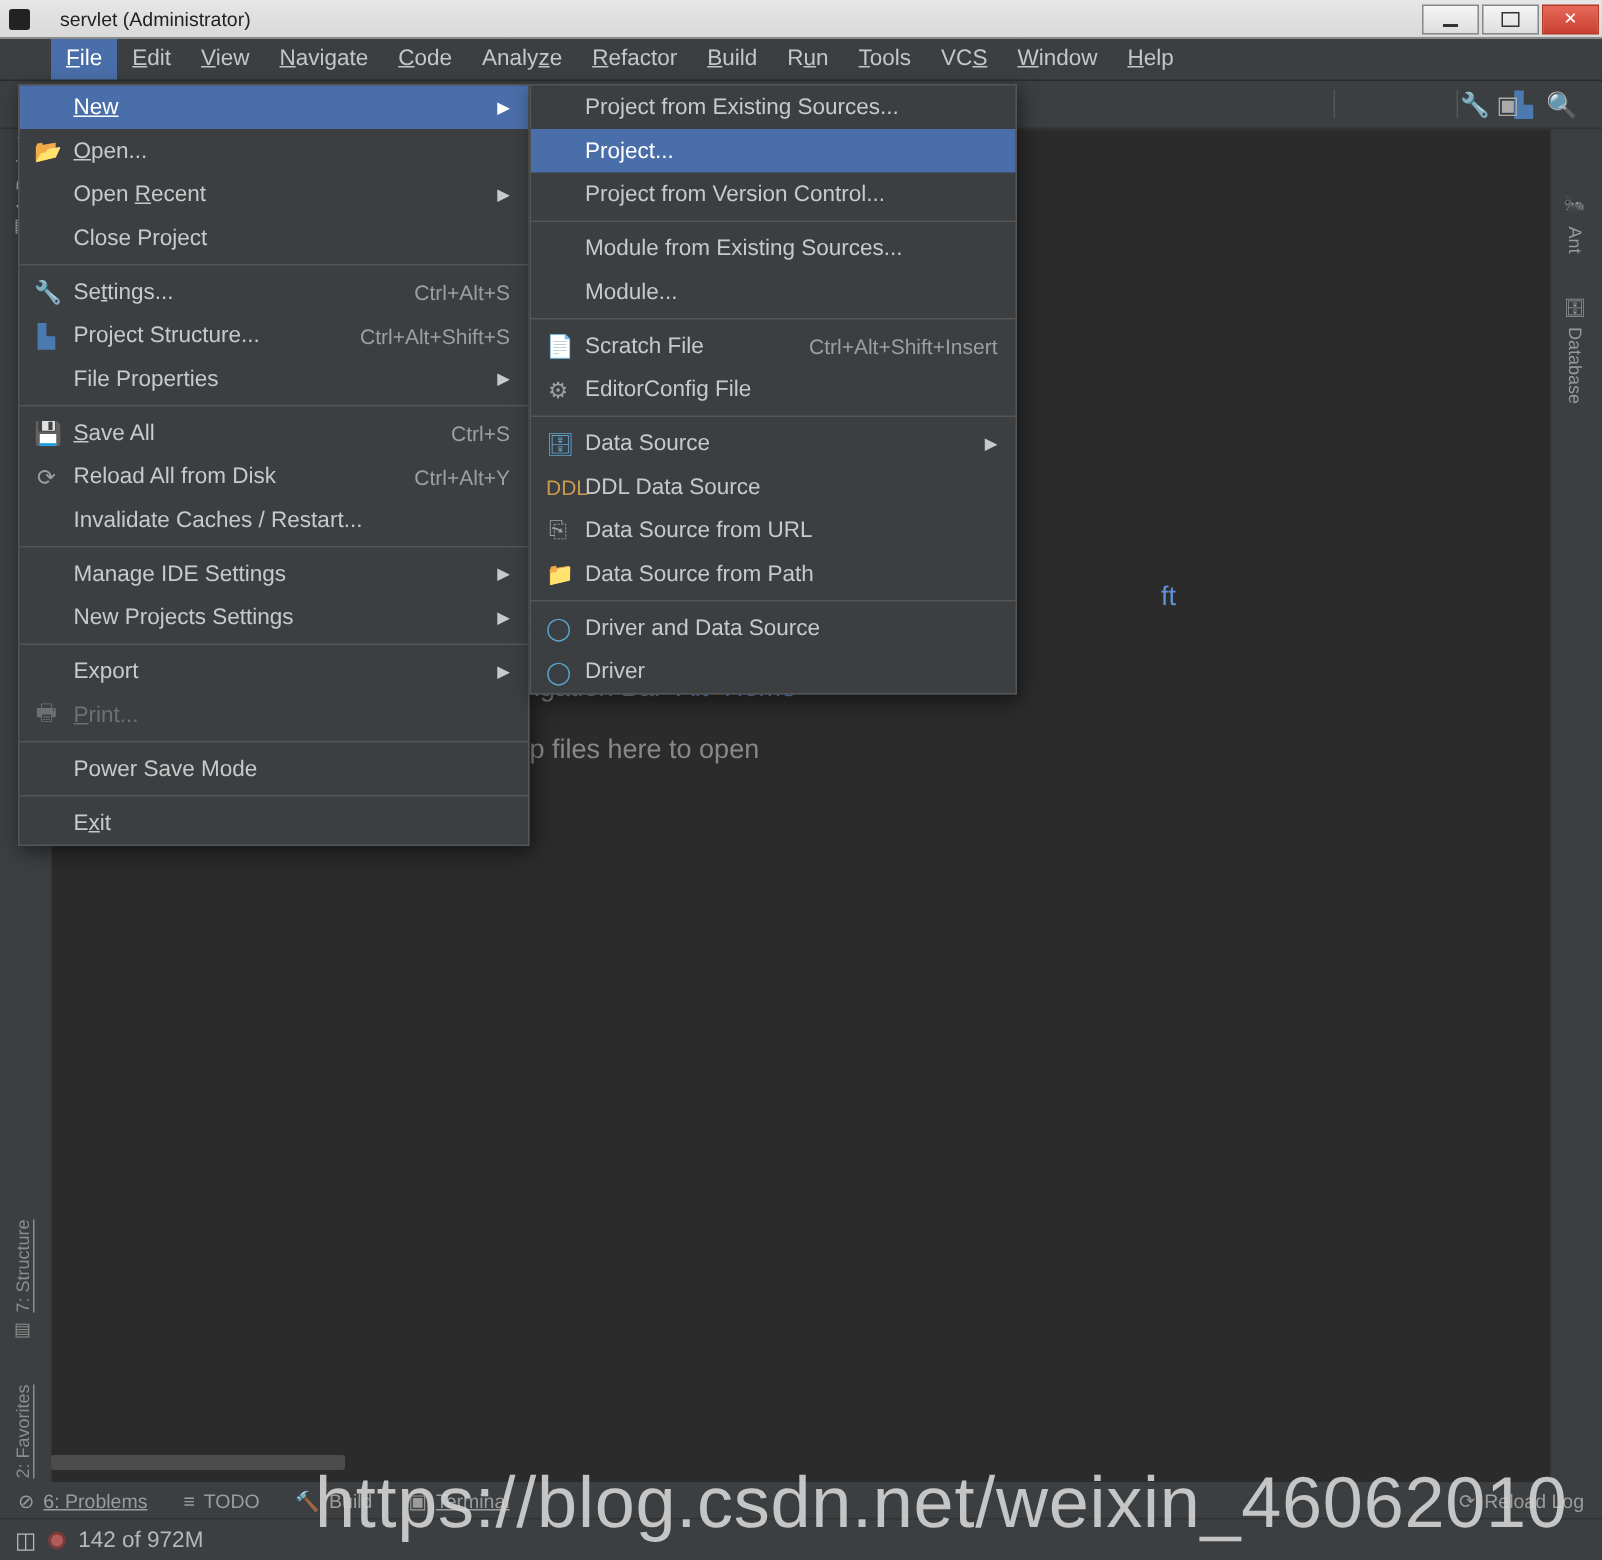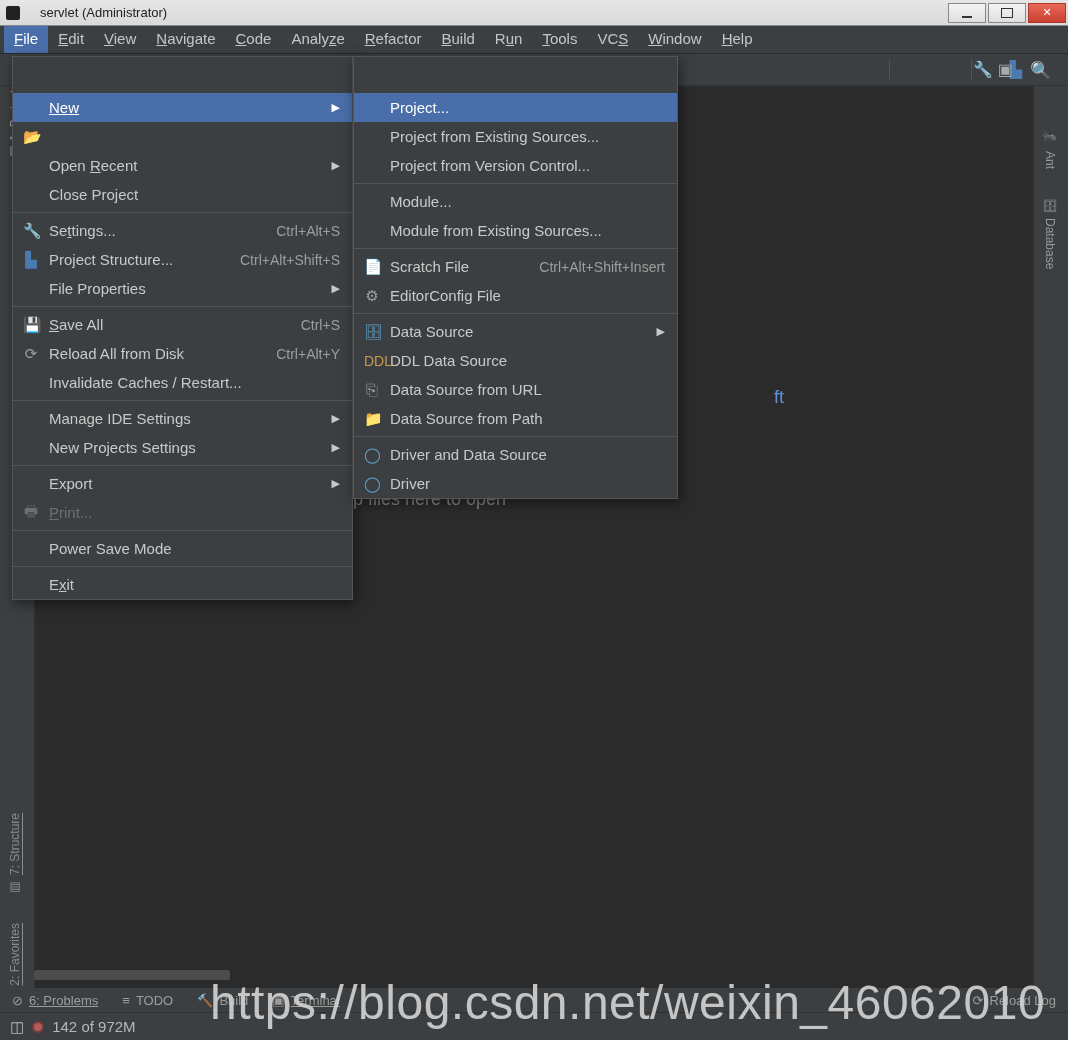--- a/index.html
+++ b/index.html
@@ -11,21 +11,21 @@
   .titlebar-left .logo { width:14px; height:14px; background:#222; border-radius:2px; display:inline-block;}
   .titlebar-title { font-size:13px; color:#222; }
   .titlebar-btns { display:flex; }
   .tb-btn { width:38px; height:20px; border:1px solid #888; background:linear-gradient(#f5f5f5,#dedede); display:flex; align-items:center; justify-content:center; font-size:11px; margin-right:2px; }
   .tb-btn.close { background:linear-gradient(#e76a5b,#c94030); color:#fff; border-color:#b0392b; }
 
   
   .menubar { height:28px; background:#3c3f41; display:flex; align-items:stretch; padding:0 4px; border-bottom:1px solid #2b2b2b; font-size:15px;}
   .menubar .mi { padding:4px 10px; color:#c6c6c6; cursor:pointer; }
   .menubar .mi .ul { text-decoration:underline; }
-  .menubar .mi.active { background:#4a6ea9; color:#fff; }
+  .menubar .mi.active { background:#4a6ea9; color:#fff;margin-left:30px; }
 
   
   .toolbar { height:32px; background:#3c3f41; border-bottom:1px solid #323232; position:relative;}
   .toolbar .right-icons { position:absolute; right:46px; top:6px; display:flex; gap:16px; align-items:center;}
   .toolbar .right-icons span { color:#aaaaaa; font-size:16px;}
   .toolbar .sep { position:absolute; right:178px; top:6px; bottom:6px; width:1px; background:#555;}
   .toolbar .sep2 { position:absolute; right:96px; top:6px; bottom:6px; width:1px; background:#555;}
 
   
   .left-strip { position:absolute; left:8px; top:86px; width:24px; bottom:34px; background:#3c3f41;}
@@ -40,21 +40,21 @@
   
   .central { position:absolute; left:34px; right:34px; top:86px; bottom:34px; background:#2b2b2b; border:1px solid #323232;}
   .central .welcome { position:absolute; left:50%; top:300px; transform:translateX(-50%); color:#888; font-size:18px; text-align:left; width:420px;}
   .central .welcome .line { margin:20px 0; }
   .central .welcome .hotkey { color:#5d93d6; }
   .central .welcome .fragment { color:#5d93d6; position:absolute; right:-40px; top:0;}
 
   
   .menu { position:absolute; background:#3c3f41; border:1px solid #555; box-shadow:2px 4px 12px rgba(0,0,0,.5); font-size:15px; color:#c9c9c9; }
   .menu .row { height:29px; display:flex; align-items:center; padding:0 12px 0 36px; position:relative; white-space:nowrap; cursor:pointer;}
-  .menu .row.highlight { background:#4a6ea9; color:#fff;margin-top:36px;}
+  .menu .row.highlight { background:#4a6ea9; color:#fff;}
   .menu .row .ic { position:absolute; left:10px; width:16px; text-align:center; color:#9e9e9e;}
   .menu .row .label { flex:1;}
   .menu .row .shortcut { color:#9e9e9e; margin-left:24px; font-size:14px;}
   .menu .row .arrow { margin-left:24px; font-size:11px;}
   .menu .row.highlight .arrow, .menu .row.highlight .shortcut { color:#fff;}
   .menu .row .lul { text-decoration: underline; }
   .menu .sep { height:1px; background:#555; margin:3px 0;}
   .menu .row.disabled { color:#6f6f6f;}
   .menu .row.disabled .ic { color:#6f6f6f;}
 
@@ -187,20 +187,21 @@
   </div>
 </div>
 
 <div id="file-menu" class="menu">
   <div class="row highlight">
     <span class="label"><span class="lul">New</span></span>
       <span class="arrow">▶</span>
   </div>
   <div class="row">
     <span class="ic">📂</span>
+    <span class="label"><span class="lul">O</span>pen...</span>
   </div>
   <div class="row">
     <span class="label">Open <span class="lul">R</span>ecent</span>
       <span class="arrow">▶</span>
   </div>
   <div class="row">
     <span class="label">Close Project</span>
   </div>
   <div class="sep"></div>
   <div class="row">
@@ -253,35 +254,35 @@
   <div class="row">
     <span class="label">Power Save Mode</span>
   </div>
   <div class="sep"></div>
   <div class="row">
     <span class="label">E<span class="lul">x</span>it</span>
   </div>
 </div>
 
 <div id="new-submenu" class="menu">
+  <div class="row">
+    <span class="label">Project from Existing Sources...</span>
+  </div>
   <div class="row highlight">
     <span class="label">Project...</span>
   </div>
   <div class="row">
-    <span class="label">Project from Existing Sources...</span>
-  </div>
-  <div class="row">
     <span class="label">Project from Version Control...</span>
   </div>
   <div class="sep"></div>
   <div class="row">
+    <span class="label">Module from Existing Sources...</span>
+  </div>
+  <div class="row">
     <span class="label">Module...</span>
-  </div>
-  <div class="row">
-    <span class="label">Module from Existing Sources...</span>
   </div>
   <div class="sep"></div>
   <div class="row">
     <span class="ic" style="color:#5ea3d0;">📄</span>
     <span class="label">Scratch File</span>
     <span class="shortcut">Ctrl+Alt+Shift+Insert</span>
   </div>
   <div class="row">
     <span class="ic">⚙</span>
     <span class="label">EditorConfig File</span>

